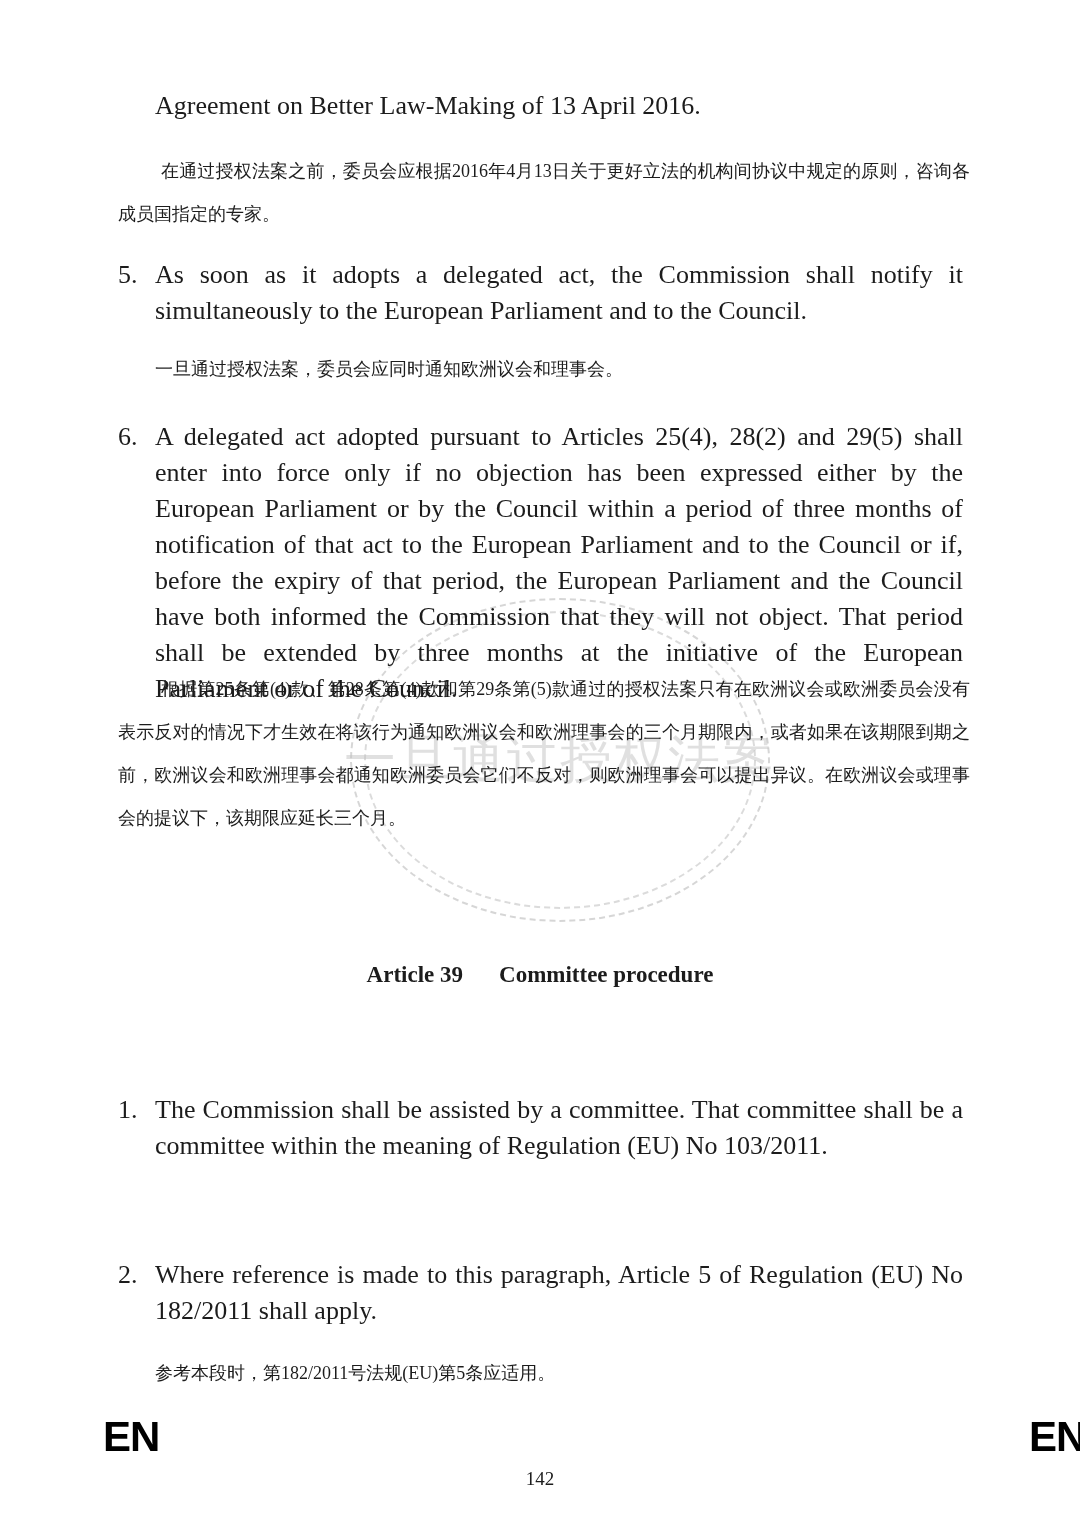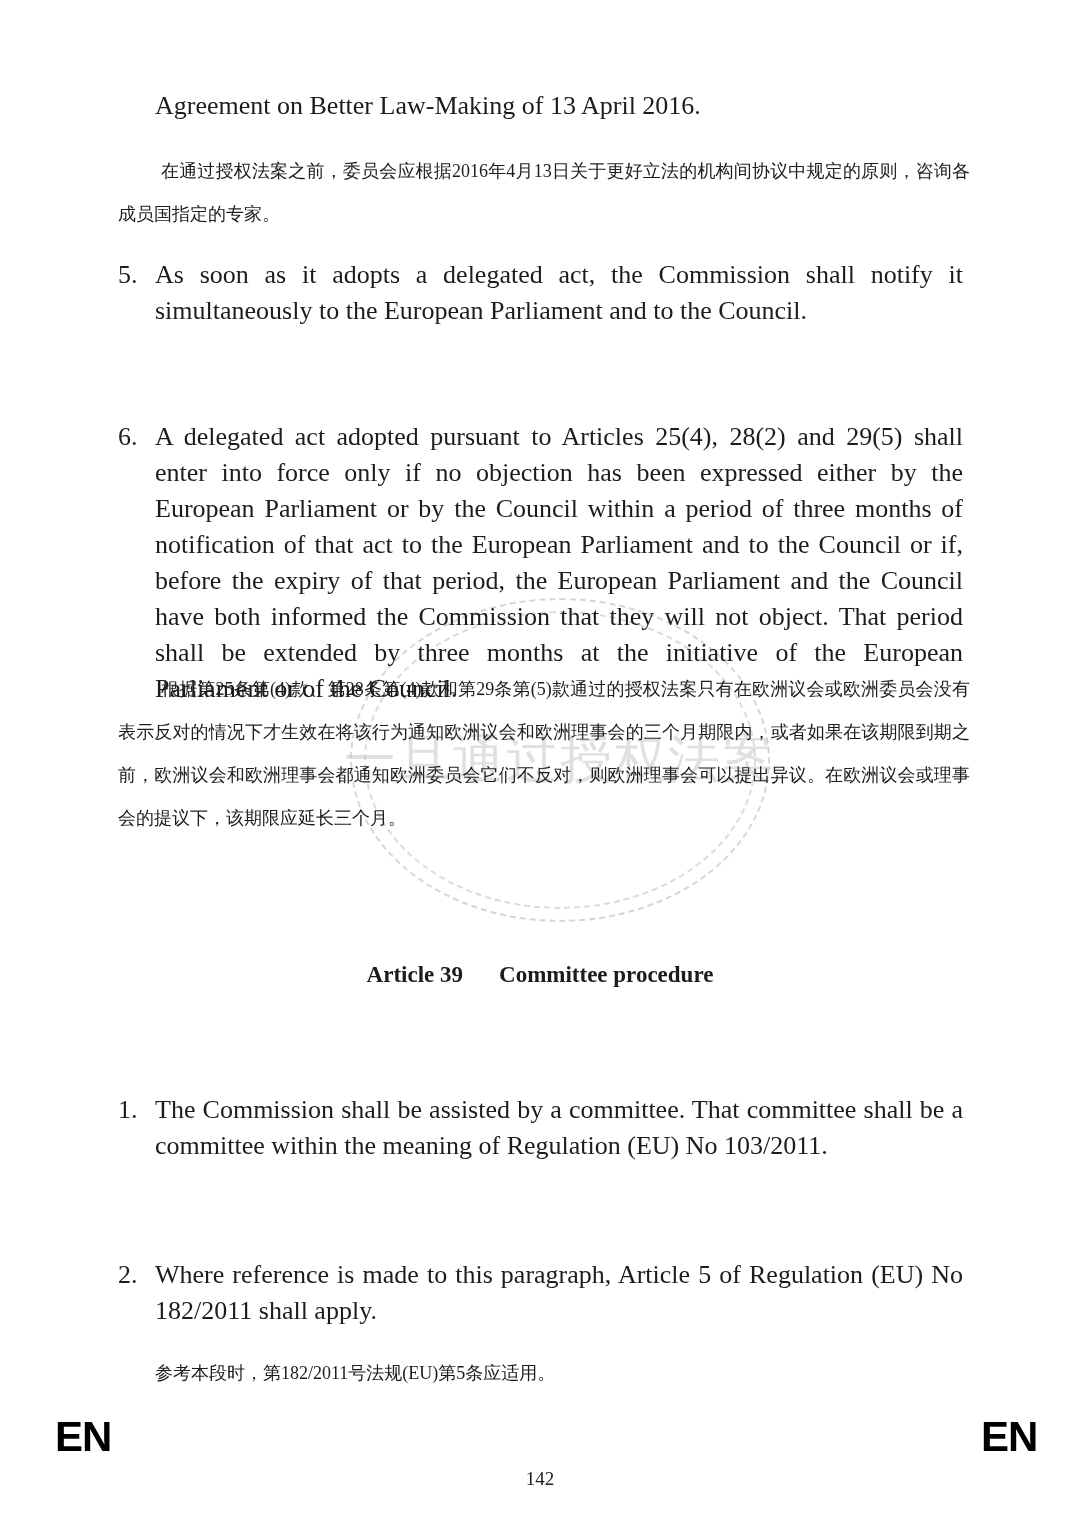--- a/index.html
+++ b/index.html
@@ -33,21 +33,21 @@
   .item .num{position:absolute;left:0;top:0;}
   .item .body{margin-left:37px;text-align:justify;}
 
   .heading-en{left:0;width:1080px;text-align:center;font-weight:700;font-size:23px;line-height:34px;}
   .heading-en .hsep{display:inline-block;width:36px;}
   .heading-zh{left:0;width:1080px;text-align:center;font-size:28px;line-height:40px;}
 
   
   .lang-badge{
     font-family:"Liberation Sans","DejaVu Sans",sans-serif;
-    font-weight:700;font-size:42px;line-height:1;color:#000;letter-spacing:-1px;
+    font-weight:700;font-size:42px;line-height:1;color:#000;letter-spacing:-1px;margin-left:48px;
   }
   .page-number{left:0;width:1080px;text-align:center;font-size:19px;line-height:1;margin-top:31px;}
 </style>
 </head>
 <body>
 
 <div class="page">
 
   <div class="watermark">
     <div class="ring-outer"></div>
@@ -56,20 +56,21 @@
   </div>
 
   <div class="abs en-text para-en-tail" style="top:88px">Agreement on Better Law-Making of 13 April 2016.</div>
 
   <div class="abs zh-text zh-para" style="top:150px">在通过授权法案之前，委员会应根据2016年4月13日关于更好立法的机构间协议中规定的原则，咨询各成员国指定的专家。</div>
 
   <div class="abs en-text item" style="top:257px">
     <span class="num">5.</span>
     <div class="body">As soon as it adopts a delegated act, the Commission shall notify it simultaneously to the European Parliament and to the Council.</div>
   </div>
+  <div class="abs zh-text zh-line" style="top:348px">一旦通过授权法案，委员会应同时通知欧洲议会和理事会。</div>
 
   <div class="abs en-text item" style="top:419px">
     <span class="num">6.</span>
     <div class="body">A delegated act adopted pursuant to Articles 25(4), 28(2) and 29(5) shall enter into force only if no objection has been expressed either by the European Parliament or by the Council within a period of three months of notification of that act to the European Parliament and to the Council or if, before the expiry of that period, the European Parliament and the Council have both informed the Commission that they will not object. That period shall be extended by three months at the initiative of the European Parliament or of the Council.</div>
   </div>
   <div class="abs zh-text zh-para" style="top:668px">根据第25条第(4)款、第28条第(4)款和第29条第(5)款通过的授权法案只有在欧洲议会或欧洲委员会没有表示反对的情况下才生效在将该行为通知欧洲议会和欧洲理事会的三个月期限内，或者如果在该期限到期之前，欧洲议会和欧洲理事会都通知欧洲委员会它们不反对，则欧洲理事会可以提出异议。在欧洲议会或理事会的提议下，该期限应延长三个月。</div>
 
   <div class="abs heading-en" style="top:958px">
     <span>Article 39</span><span class="hsep"></span><span>Committee procedure</span>
   </div>

